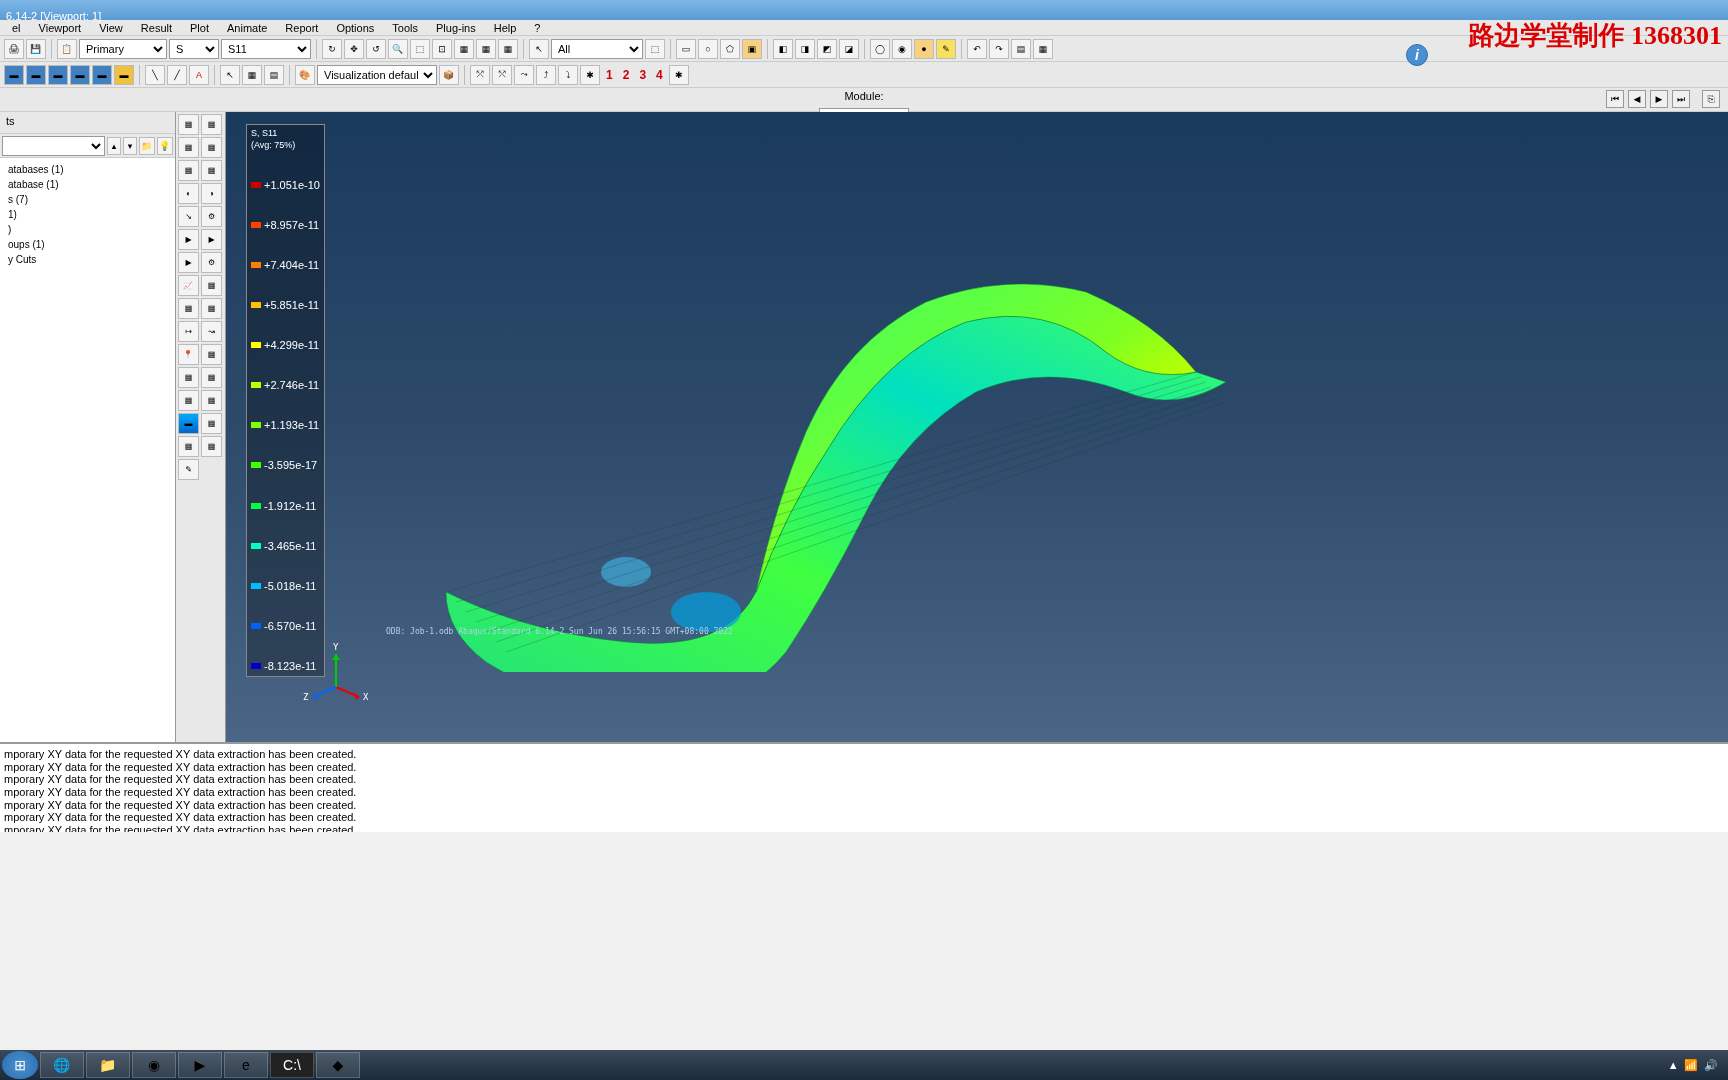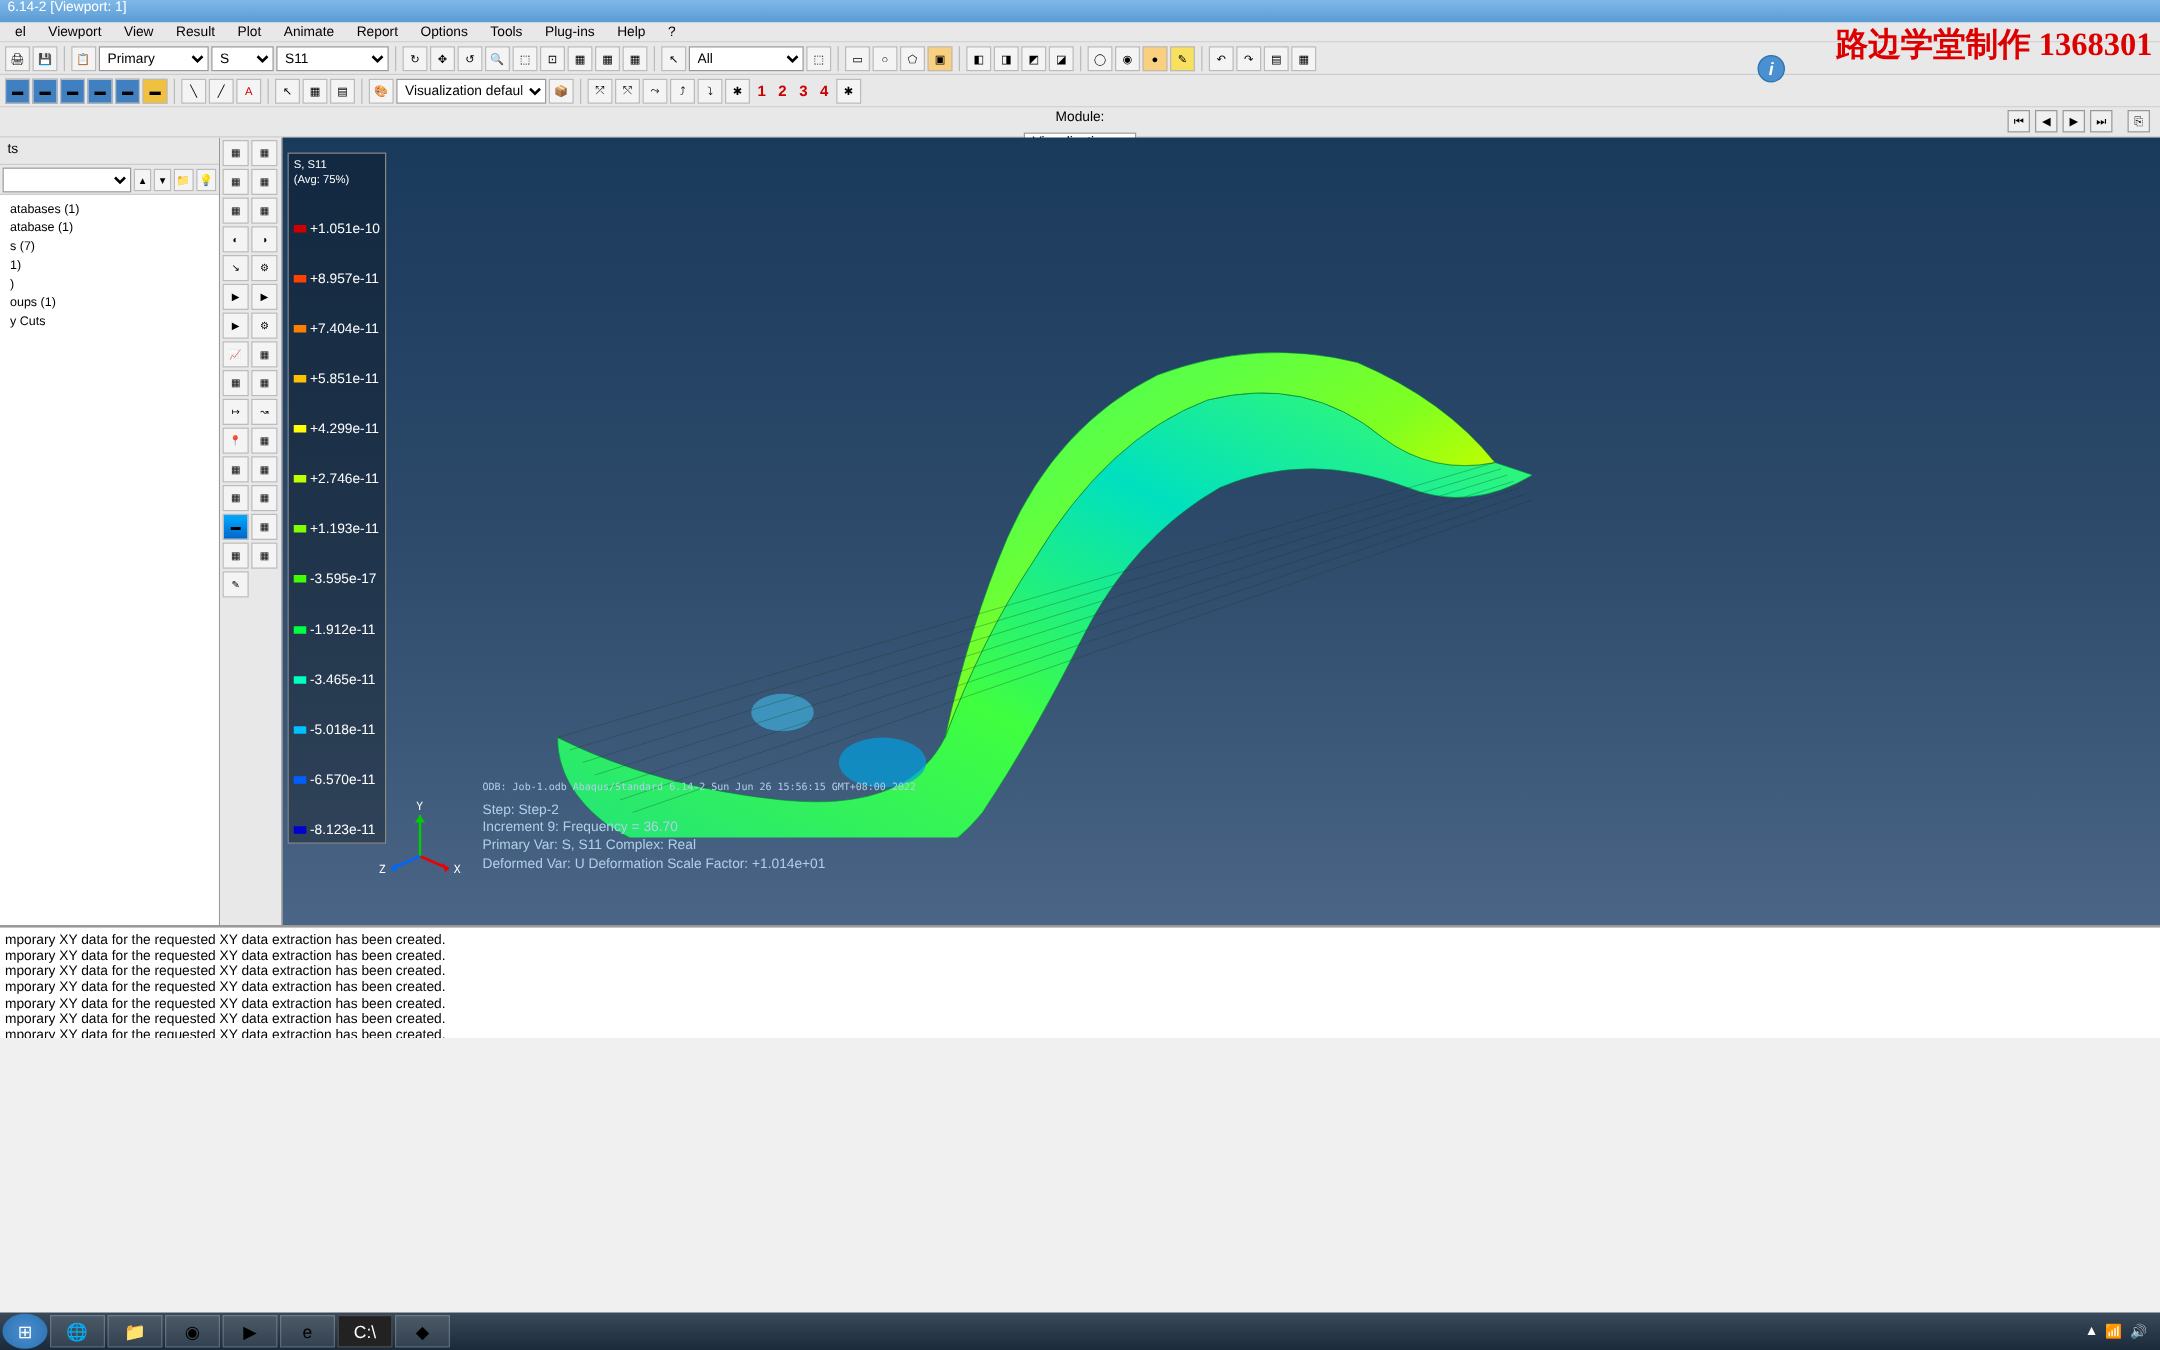--- a/index.html
+++ b/index.html
@@ -1,38 +1,38 @@
 <!DOCTYPE html>
 <html><head>
 <meta charset="utf-8">
 <style>
 * { margin: 0; padding: 0; box-sizing: border-box; font-family: Tahoma, sans-serif; font-size: 11px; }
 body { background: #f0f0f0; width: 1728px; height: 1080px; overflow: hidden; position: relative; }
-.titlebar { background: linear-gradient(#7fb8e8, #5a9bd4); height: 18px; color: #fff; padding: 0 6px; font-size: 11px; }
+.titlebar { background: linear-gradient(#7fb8e8, #5a9bd4); height: 18px; color: #fff; padding: 10px 6px; font-size: 11px; }
 .menubar { background: #e8e8e8; height: 16px; display: flex; align-items: center; padding: 0 4px; gap: 2px; border-bottom: 1px solid #ccc; }
 .menubar span { padding: 2px 8px; cursor: default; }
 .toolbar { background: #e8e8e8; height: 26px; display: flex; align-items: center; padding: 2px 4px; gap: 2px; border-bottom: 1px solid #ccc; }
 .toolbar2 { background: #e8e8e8; height: 26px; display: flex; align-items: center; padding: 2px 4px; gap: 2px; border-bottom: 1px solid #ccc; }
 .tb-btn { width: 20px; height: 20px; background: #f4f4f4; border: 1px solid #bbb; display: inline-flex; align-items: center; justify-content: center; font-size: 9px; cursor: pointer; }
 .tb-sel { height: 20px; border: 1px solid #999; background: #fff; font-size: 11px; padding: 0 2px; }
 .tb-sep { width: 1px; height: 20px; background: #bbb; margin: 0 3px; }
 .module-bar { background: #e8e8e8; height: 24px; display: flex; align-items: center; padding: 2px 8px; gap: 6px; border-bottom: 1px solid #ccc; position: relative; flex-direction: column; }
 .nav-btns { position: absolute; right: 8px; display: flex; gap: 4px; }
 .nav-btn { width: 18px; height: 18px; background: #f0f0f0; border: 1px solid #999; display: flex; align-items: center; justify-content: center; font-size: 9px; cursor: pointer; }
 .main-area { display: flex; height: 630px; }
 .tree-panel { width: 176px; background: #fff; border-right: 1px solid #999; display: flex; flex-direction: column; }
 .tree-header { background: #e8e8e8; height: 22px; border-bottom: 1px solid #ccc; padding: 3px 6px; font-size: 11px; }
 .tree-tools { background: #e8e8e8; height: 24px; border-bottom: 1px solid #ccc; display: flex; align-items: center; gap: 2px; padding: 0 2px; }
 .tree-tools .tb-sel { flex: 1; }
 .tree-content { flex: 1; background: #fff; padding: 4px; overflow: auto; }
 .tree-item { padding: 2px 4px; font-size: 10px; white-space: nowrap; cursor: default; }
 .toolbox { width: 50px; background: #e8e8e8; border-right: 1px solid #999; display: flex; flex-wrap: wrap; padding: 2px; gap: 2px; align-content: flex-start; }
 .tool-btn { width: 21px; height: 21px; background: #f4f4f4; border: 1px solid #bbb; cursor: pointer; display: flex; align-items: center; justify-content: center; font-size: 8px; }
 .viewport { flex: 1; background: linear-gradient(#1a3a5c 0%, #2d4a6a 50%, #4a6585 100%); position: relative; overflow: hidden; }
-.legend { position: absolute; left: 4px; top: 12px; background: rgba(0,0,0,0.3); border: 1px solid #888; padding: 4px; color: #fff; font-family: monospace; font-size: 8px; line-height: 1.1; }
+.legend { position: absolute; left: 20px; top: 12px; background: rgba(0,0,0,0.3); border: 1px solid #888; padding: 4px; color: #fff; font-family: monospace; font-size: 8px; line-height: 1.1; }
 .legend-title { font-size: 9px; margin-bottom: 2px; }
 .legend-row { display: flex; align-items: center; gap: 3px; margin-top: 28px; }
 .legend-color { width: 10px; height: 6px; }
 .triad { position: absolute; left: 75px; bottom: 30px; width: 70px; height: 70px; }
 .info-text { position: absolute; color: #b0d0e8; font-family: monospace; font-size: 8px; line-height: 1.3; }
 .odb-info { left: 160px; bottom: 105px; }
 .step-info { left: 160px; bottom: 42px; }
 .watermark { position: absolute; right: 6px; top: 18px; color: #d00; font-family: "SimSun", serif; font-size: 26px; font-weight: bold; }
 .info-icon { position: absolute; right: 300px; top: 44px; width: 22px; height: 22px; border-radius: 50%; background: #4a90d0; color: #fff; display: flex; align-items: center; justify-content: center; font-style: italic; font-weight: bold; font-size: 14px; border: 1px solid #2a70b0; }
 .message-area { background: #fff; height: 90px; border-top: 2px solid #999; padding: 4px; font-family: monospace; font-size: 11px; overflow: auto; line-height: 1.15; }
@@ -320,26 +320,20 @@
       <text x="62" y="58" class="axis-label">X</text>
       <line x1="35" y1="45" x2="35" y2="12" stroke="#0c0" stroke-width="2"></line>
       <polygon points="35,12 31,18 39,18" fill="#0c0"></polygon>
       <text x="32" y="8" class="axis-label">Y</text>
       <line x1="35" y1="45" x2="12" y2="55" stroke="#06f" stroke-width="2"></line>
       <polygon points="12,55 17,50 15,58" fill="#06f"></polygon>
       <text x="2" y="58" class="axis-label">Z</text>
     </svg>
 
     <div class="info-text odb-info">ODB: Job-1.odb   Abaqus/Standard 6.14-2   Sun Jun 26 15:56:15 GMT+08:00 2022</div>
-    <div class="info-text step-info">
-      <div>Step: Step-2</div>
-      <div>Increment     9: Frequency =   36.70</div>
-      <div>Primary Var: S, S11   Complex: Real</div>
-      <div>Deformed Var: U   Deformation Scale Factor: +1.014e+01</div>
-    </div>
   </div>
 </div>
 
 <div class="message-area">
   <div class="msg-line">mporary XY data for the requested XY data extraction has been created.</div>
   <div class="msg-line">mporary XY data for the requested XY data extraction has been created.</div>
   <div class="msg-line">mporary XY data for the requested XY data extraction has been created.</div>
   <div class="msg-line">mporary XY data for the requested XY data extraction has been created.</div>
   <div class="msg-line">mporary XY data for the requested XY data extraction has been created.</div>
   <div class="msg-line">mporary XY data for the requested XY data extraction has been created.</div>

